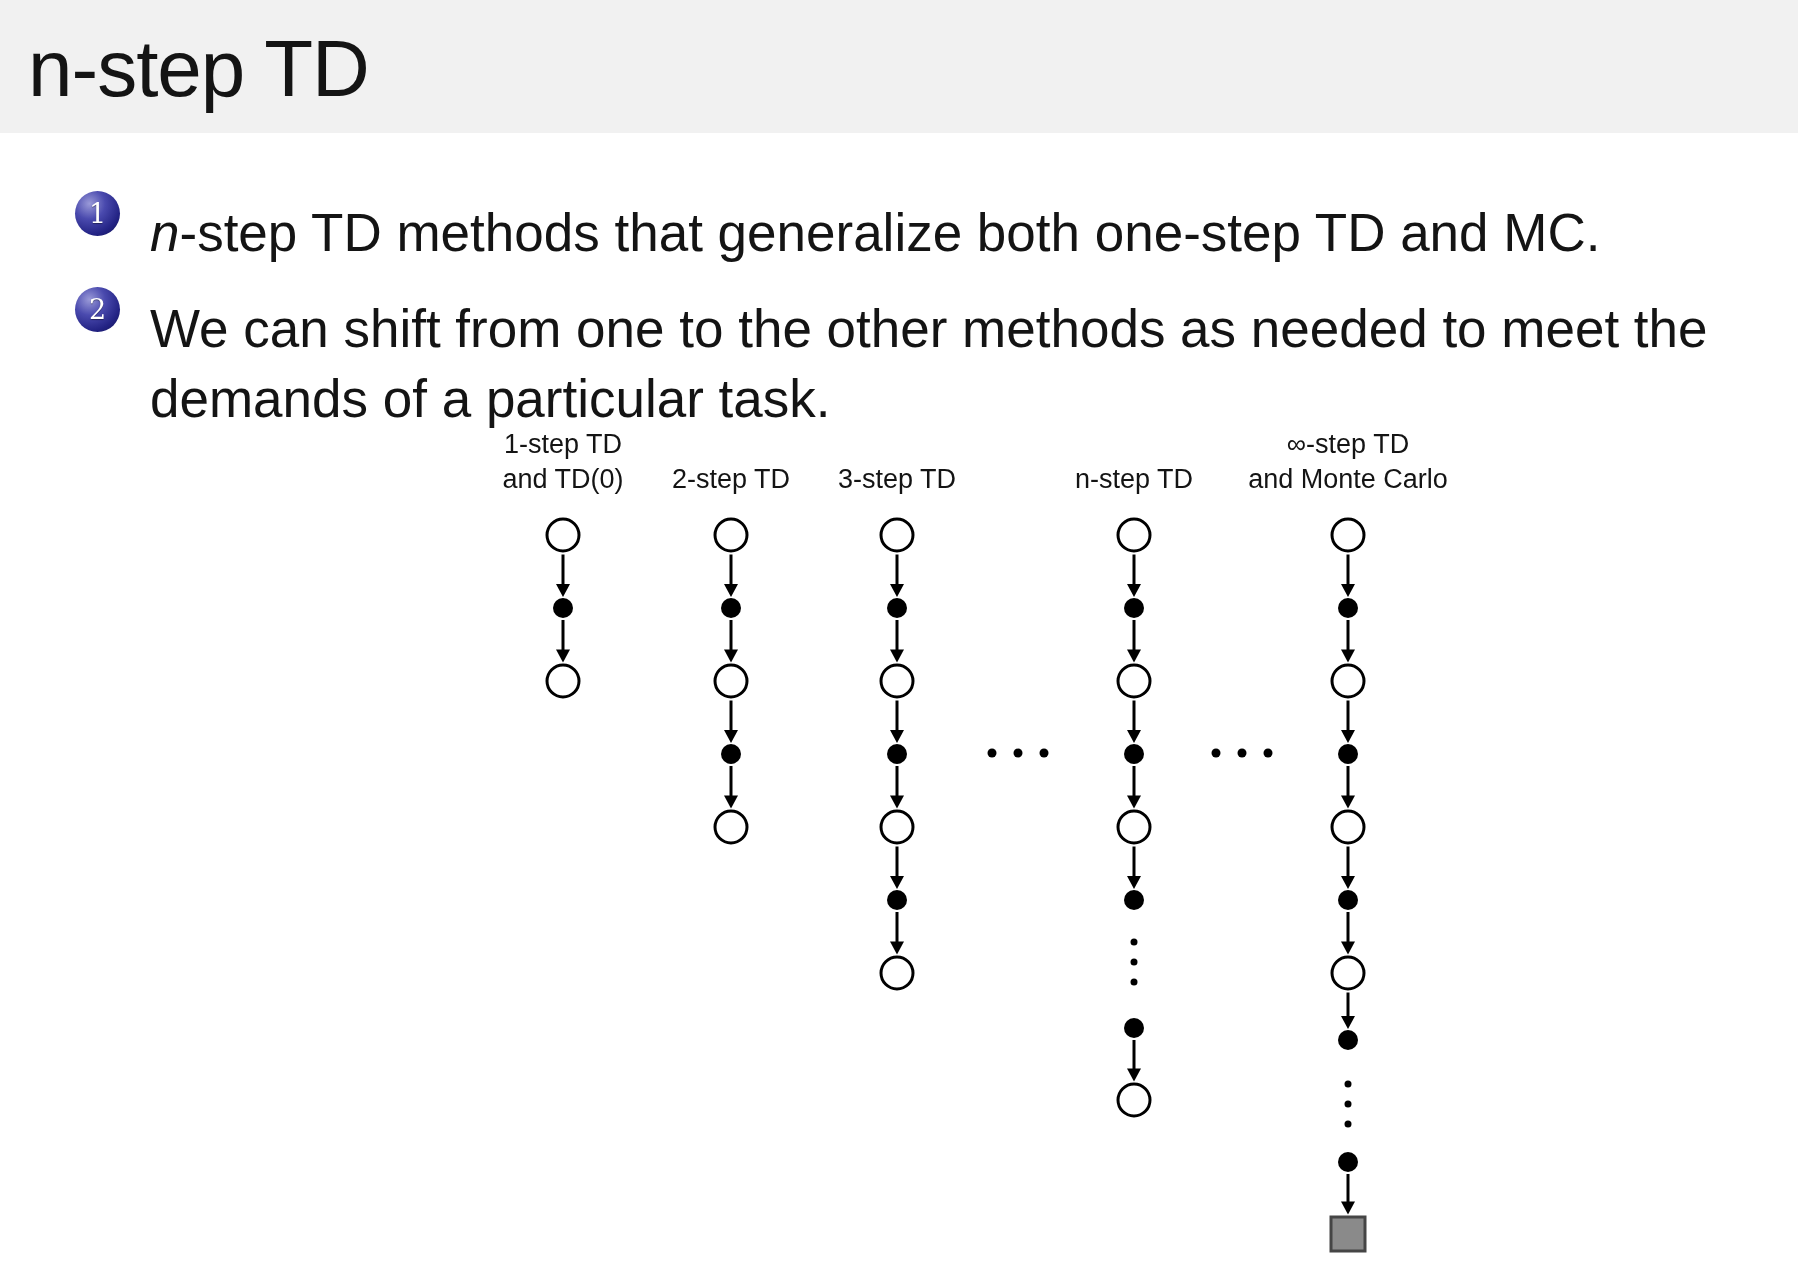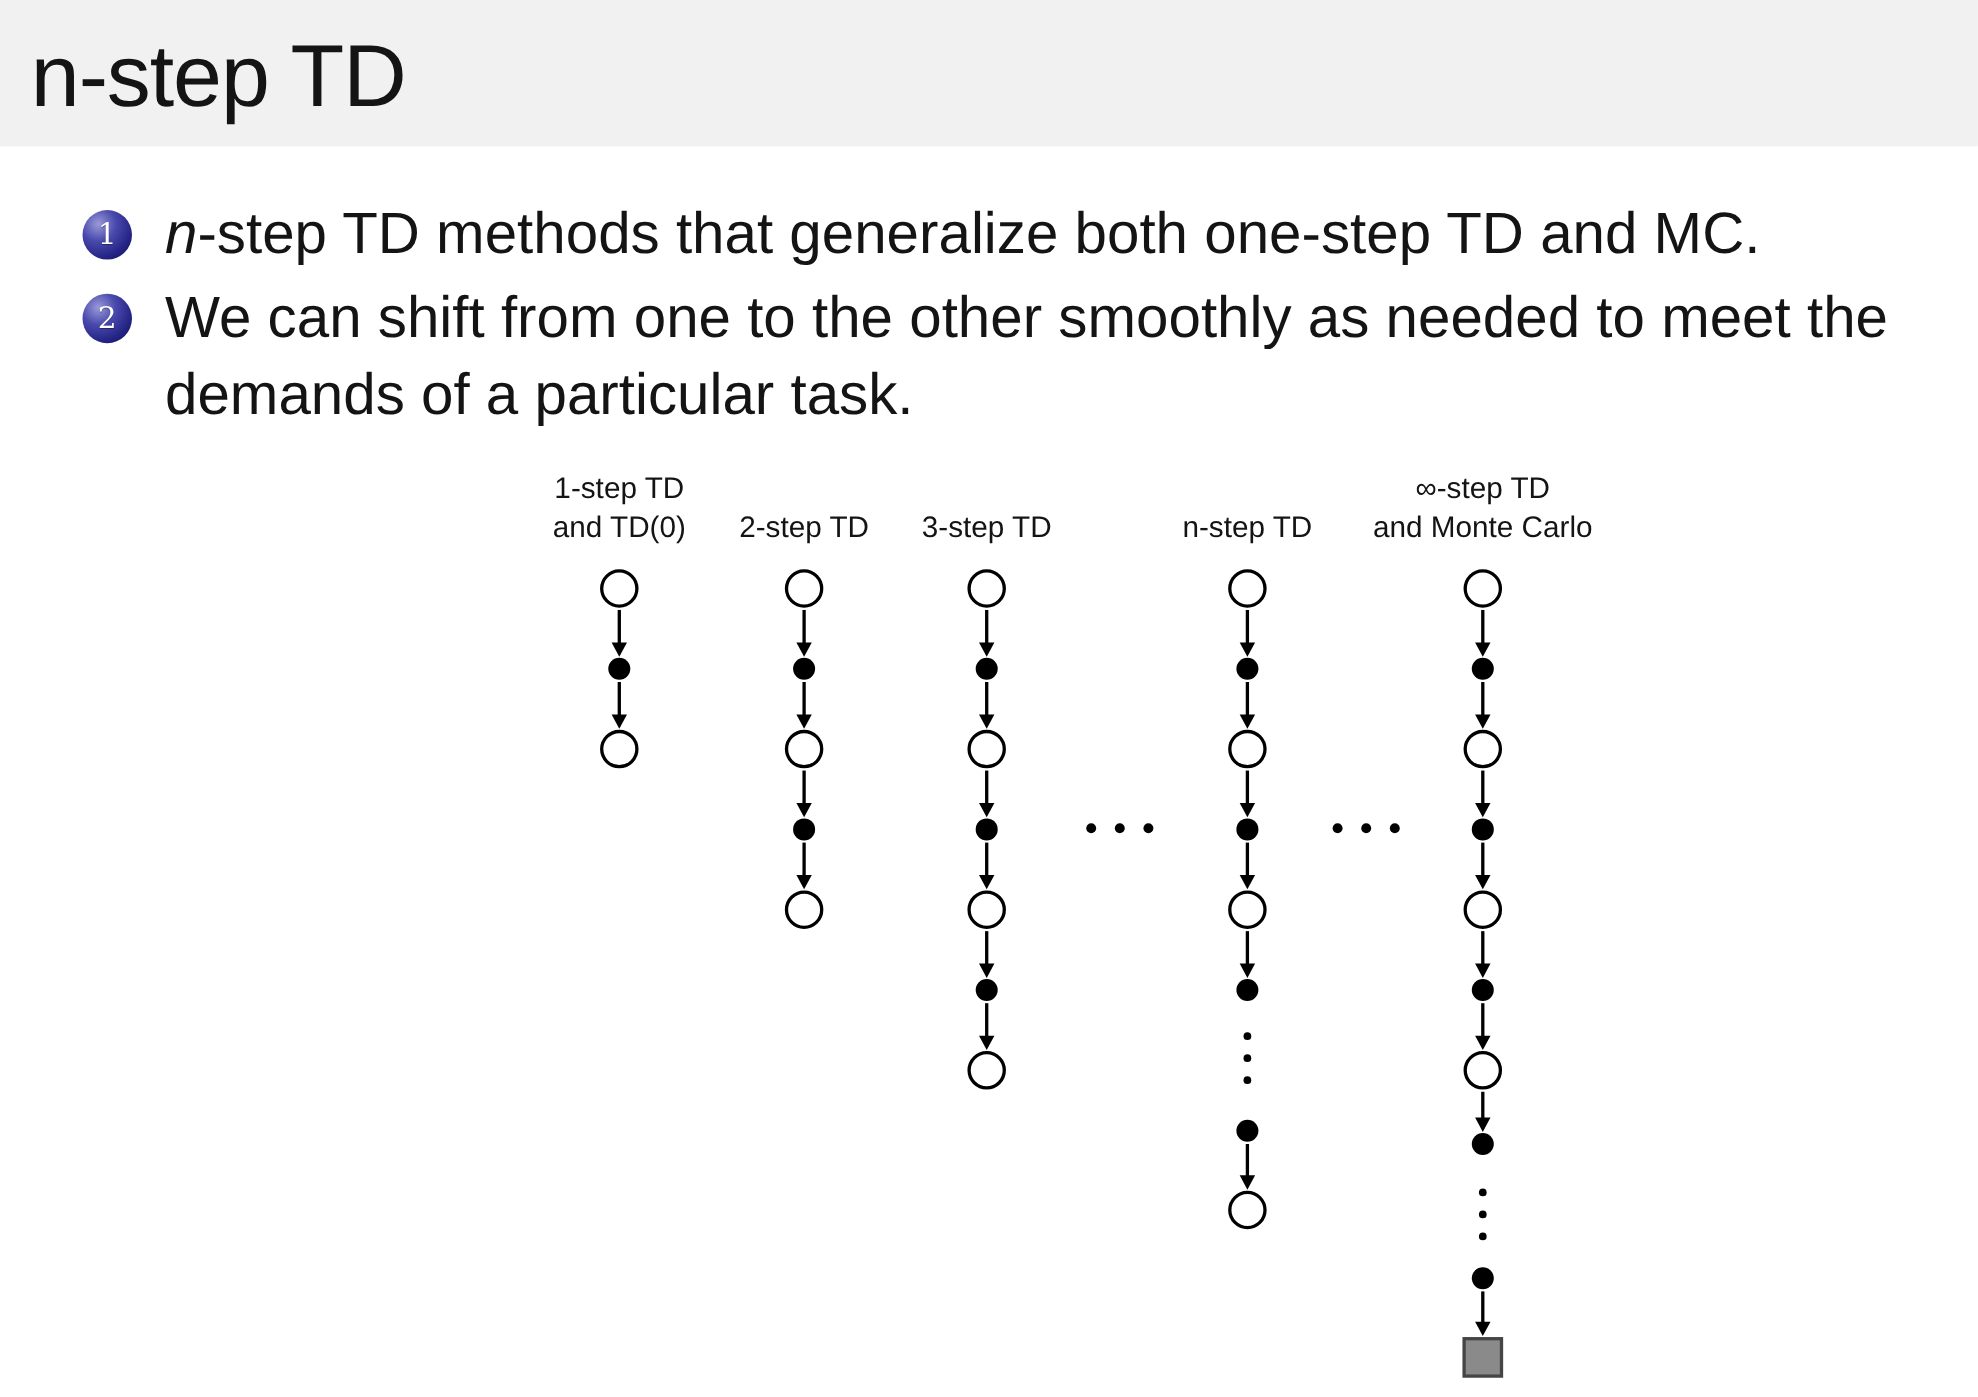--- a/index.html
+++ b/index.html
@@ -21,40 +21,40 @@
   }
   .bullet-item{display:flex;align-items:flex-start;}
   .bullet-item + .bullet-item{margin-top:6px;}
   .badge{
     flex:none;width:45px;height:45px;border-radius:50%;margin-top:13px;
     background:radial-gradient(circle at 32% 28%, #9a9ad8 0%, #4a4aae 35%, #232384 70%, #10104e 100%);
     color:#ffffff;display:flex;align-items:center;justify-content:center;
     font-family:"DejaVu Serif",serif;font-size:27px;
     text-shadow:0 1px 1px rgba(0,0,0,0.4);
   }
-  .bullet-text{margin-left:30px;max-width:1615px;}
+  .bullet-text{margin-left:30px;max-width:1615px;margin-top:20px;}
   .it{font-style:italic;}
   #figure-svg{position:absolute;top:0;left:0;}
   .fig-label{font-family:"Liberation Sans",sans-serif;font-size:27px;fill:#141414;}
 </style>
 </head>
 <body>
 
 <div class="titlebar">
   <div class="title">n-step TD</div>
 </div>
 
 <div class="bullets">
   <div class="bullet-item">
     <div class="badge">1</div>
     <div class="bullet-text"><span class="it">n</span><span>-step TD methods that generalize both one-step TD and MC.</span></div>
   </div>
   <div class="bullet-item">
     <div class="badge">2</div>
-    <div class="bullet-text"><span class="it"></span><span>We can shift from one to the other smoothly as needed to meet the demands of a particular task.</span></div>
+    <div class="bullet-text"><span class="it"></span><span>We can shift from one to the other methods as needed to meet the demands of a particular task.</span></div>
   </div>
 </div>
 
 <svg id="figure-svg" width="1798" height="1270" viewBox="0 0 1798 1270" aria-hidden="true">
     <text x="563" y="453" text-anchor="middle" class="fig-label">1-step TD</text>
     <text x="563" y="488" text-anchor="middle" class="fig-label">and TD(0)</text>
     <text x="731" y="488" text-anchor="middle" class="fig-label">2-step TD</text>
     <text x="897" y="488" text-anchor="middle" class="fig-label">3-step TD</text>
     <text x="1134" y="488" text-anchor="middle" class="fig-label">n-step TD</text>
     <text x="1348" y="453" text-anchor="middle" class="fig-label">∞-step TD</text>

